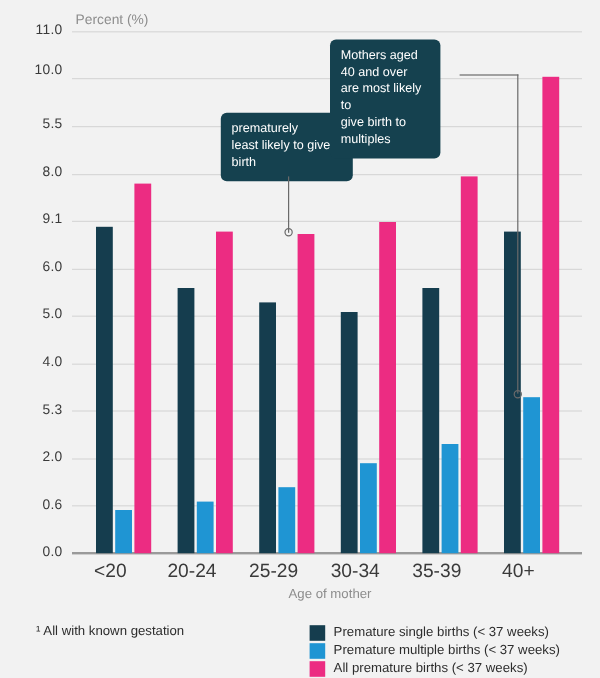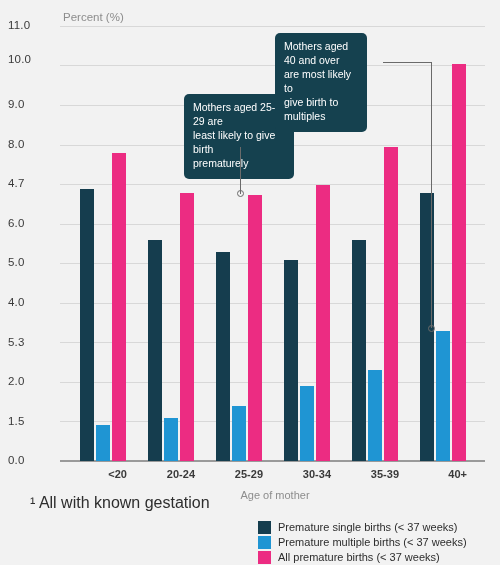--- a/index.html
+++ b/index.html
@@ -39,20 +39,21 @@
   .gridline.axis-base {
     background: #9a9a9a;
     height: 2px;
   }
 
   
   .ytick {
     position: absolute;
     right: 0;
     width: 44px;
+    text-align: right;
     font-size: 11.5px;
     color: #3a3a3a;
     letter-spacing: 0.2px;
   }
   .ytick-wrap {
     position: absolute;
     left: 0;
     top: 26px;
     width: 52px;
     height: 435px;
@@ -77,25 +78,24 @@
     width: 14px;
   }
   .bar.single  { background: #153d4e; }
   .bar.multi   { background: #1f95d3; }
   .bar.allprem { background: #ec2c82; }
 
   
   .xtick {
     position: absolute;
     top: 468px;
-    font-size: 11px;
+    font-size: 16px;
     color: #3a3a3a;
-    text-align: right;
+    text-align: center;
     width: 70px;
-    font-weight: bold;
   }
   .xaxis-title {
     position: absolute;
     top: 489px;
     width: 500px;
     text-align: center;
     font-size: 11px;
     color: #8d8d8d;
     left: 25px;
   }
@@ -124,22 +124,22 @@
     border: 1px solid #6a6a6a;
     border-radius: 50%;
     background: transparent;
     box-sizing: border-box;
   }
 
   
   .footnote {
     position: absolute;
     left: 30px;
-    top: 494px;
-    font-size: 16px;
+    top: 520px;
+    font-size: 11px;
     color: #2d2d2d;
   }
 
   
   .legend {
     position: absolute;
     left: 258px;
     top: 520px;
   }
   .legend-row {
@@ -164,29 +164,29 @@
 </head>
 <body>
 
 <div id="chart-root">
 
   <div class="ylabel-title">Percent (%)</div>
 
   <div class="ytick-wrap">
     <div class="ytick" style="top:-7px">11.0</div>
     <div class="ytick" style="top:27px">10.0</div>
-    <div class="ytick" style="top:72px">9.0</div>
+    <div class="ytick" style="top:72px">5.5</div>
     <div class="ytick" style="top:112px">8.0</div>
-    <div class="ytick" style="top:151px">4.7</div>
+    <div class="ytick" style="top:151px">9.1</div>
     <div class="ytick" style="top:191px">6.0</div>
     <div class="ytick" style="top:230px">5.0</div>
     <div class="ytick" style="top:270px">4.0</div>
     <div class="ytick" style="top:310px">5.3</div>
     <div class="ytick" style="top:349px">2.0</div>
-    <div class="ytick" style="top:389px">1.5</div>
+    <div class="ytick" style="top:389px">0.6</div>
     <div class="ytick" style="top:428px">0.0</div>
   </div>
 
   <div class="plot-area">
     <div class="gridline" style="top:0px"></div>
     <div class="gridline" style="top:39px"></div>
     <div class="gridline" style="top:79px"></div>
     <div class="gridline" style="top:119px"></div>
     <div class="gridline" style="top:158px"></div>
     <div class="gridline" style="top:198px"></div>
@@ -234,23 +234,22 @@
   <div class="xtick" style="left:57px">&lt;20</div>
   <div class="xtick" style="left:125px">20-24</div>
   <div class="xtick" style="left:193px">25-29</div>
   <div class="xtick" style="left:261px">30-34</div>
   <div class="xtick" style="left:329px">35-39</div>
   <div class="xtick" style="left:397px">40+</div>
 
   <div class="xaxis-title">Age of mother</div>
 
   <div class="annotation" style="left:184px; top:94px; width:110px;">
-    <div>Mothers aged 25-29 are</div>
+    <div>prematurely</div>
     <div>least likely to give birth</div>
-    <div>prematurely</div>
   </div>
   <div class="leader leader-v" style="left:240px; top:147px; height:47px;"></div>
   <div class="leader-dot" style="left:237px; top:190px;"></div>
 
   <div class="annotation" style="left:275px; top:33px; width:92px;">
     <div>Mothers aged 40 and over</div>
     <div>are most likely to</div>
     <div>give birth to multiples</div>
   </div>
   <div class="leader leader-h" style="left:383px; top:62px; width:49px;"></div>

